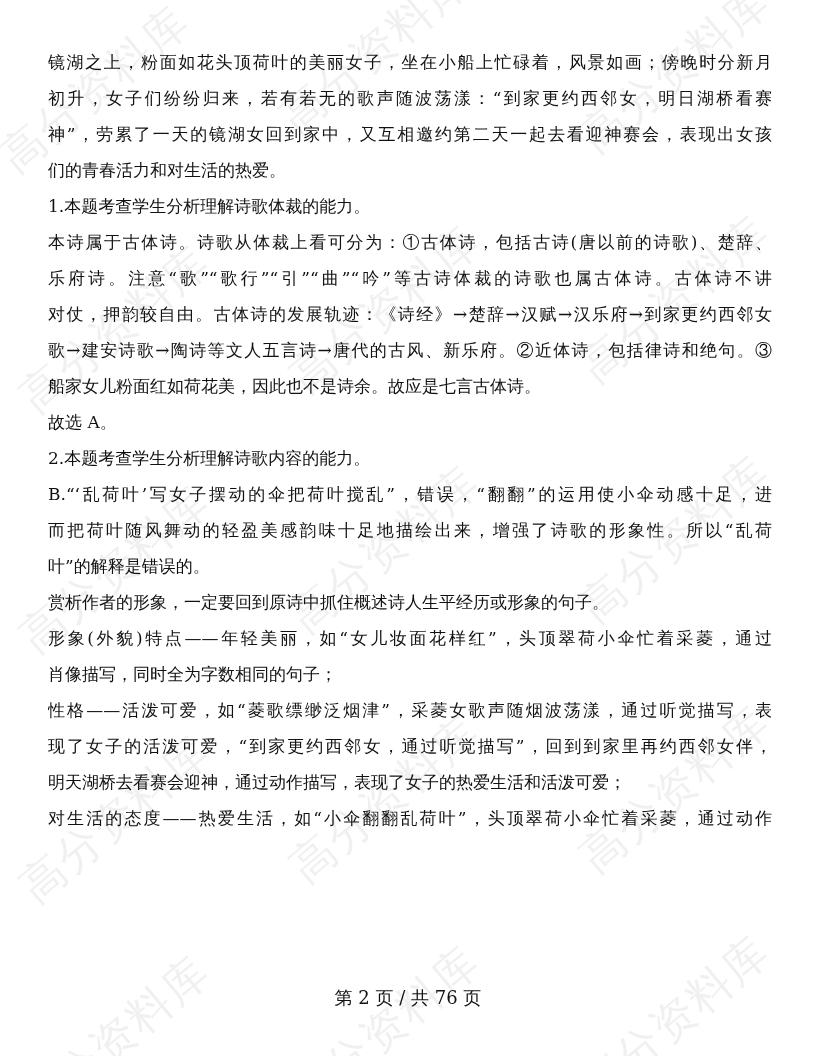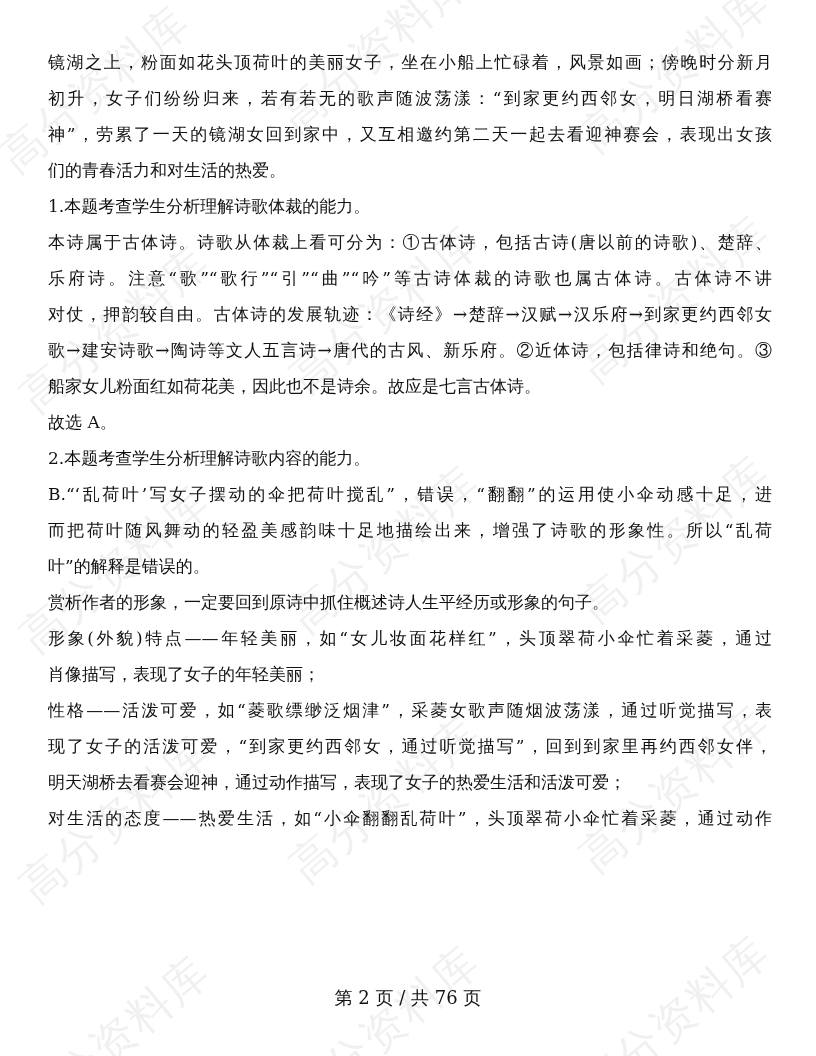--- a/index.html
+++ b/index.html
@@ -92,20 +92,20 @@
     <div class="line">对仗，押韵较自由。古体诗的发展轨迹：《诗经》→楚辞→汉赋→汉乐府→到家更约西邻女</div>
     <div class="line">歌→建安诗歌→陶诗等文人五言诗→唐代的古风、新乐府。②近体诗，包括律诗和绝句。③</div>
     <div class="line last">船家女儿粉面红如荷花美，因此也不是诗余。故应是七言古体诗。</div>
     <div class="line last">故选 A。</div>
     <div class="line last">2.本题考查学生分析理解诗歌内容的能力。</div>
     <div class="line">B.“‘乱荷叶’写女子摆动的伞把荷叶搅乱”，错误，“翻翻”的运用使小伞动感十足，进</div>
     <div class="line">而把荷叶随风舞动的轻盈美感韵味十足地描绘出来，增强了诗歌的形象性。所以“乱荷</div>
     <div class="line last">叶”的解释是错误的。</div>
     <div class="line last">赏析作者的形象，一定要回到原诗中抓住概述诗人生平经历或形象的句子。</div>
     <div class="line">形象(外貌)特点——年轻美丽，如“女儿妆面花样红”，头顶翠荷小伞忙着采菱，通过</div>
-    <div class="line last">肖像描写，表现了女子的年轻美丽；</div>
+    <div class="line last">肖像描写，同时全为字数相同的句子；</div>
     <div class="line">性格——活泼可爱，如“菱歌缥缈泛烟津”，采菱女歌声随烟波荡漾，通过听觉描写，表</div>
     <div class="line">现了女子的活泼可爱，“到家更约西邻女，通过听觉描写”，回到到家里再约西邻女伴，</div>
     <div class="line last">明天湖桥去看赛会迎神，通过动作描写，表现了女子的热爱生活和活泼可爱；</div>
     <div class="line">对生活的态度——热爱生活，如“小伞翻翻乱荷叶”，头顶翠荷小伞忙着采菱，通过动作</div>
   </div>
 
 <div class="footer">第 2 页 / 共 76 页</div>
 
 </body></html>

